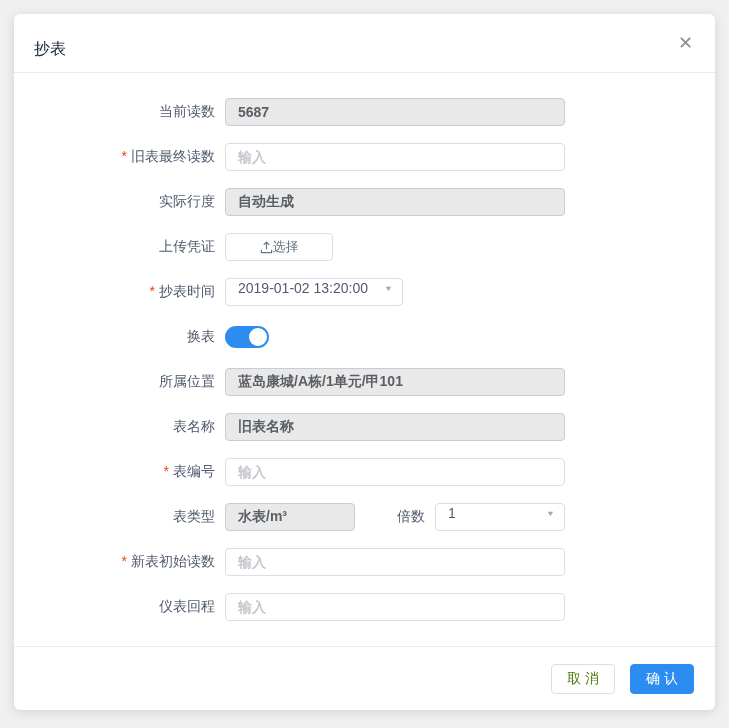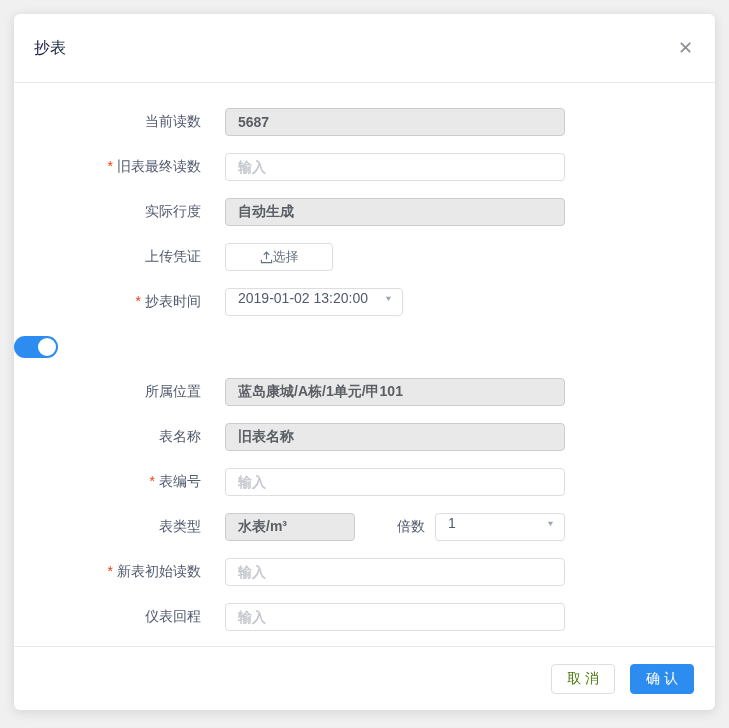--- a/index.html
+++ b/index.html
@@ -2,30 +2,30 @@
 <html><head>
 <meta charset="utf-8">
 <style>
   * { margin:0; padding:0; box-sizing:border-box; }
   html,body { width:729px; height:728px; overflow:hidden;
     font-family:"Liberation Sans","DejaVu Sans",sans-serif; background:#f0f0f0; }
 
   .modal { position:absolute; left:14px; top:14px; width:701px; height:696px;
     background:#fff; border-radius:6px; box-shadow:0 2px 12px rgba(0,0,0,.12); }
 
-  .modal-header { height:69px; display:flex; align-items:center;
-    padding:0 20px; border-bottom:1px solid #e8eaec; position:relative; }
+  .modal-header { height:59px; display:flex; align-items:flex-end;
+    padding:12px 20px; border-bottom:1px solid #e8eaec; position:relative; }
   .modal-title { font-size:16px; color:#17233d; }
   .close-btn { position:absolute; right:22px; top:50%; transform:translateY(-50%);
     font-size:18px; color:#8c9097; cursor:pointer; line-height:1; background:none; border:none; }
 
   .modal-body { padding-top:25px; }
 
   .form-row { display:flex; align-items:center; min-height:28px; margin-bottom:17px; }
-  .form-label { width:211px; padding-right:24px; text-align:right;
+  .form-label { width:211px; padding-right:10px; text-align:right;
     font-size:14px; color:#515a6e; flex-shrink:0; white-space:nowrap; }
   .req { color:#ed4014; margin-right:4px; font-size:14px; }
 
   .ctl { height:28px; border:1px solid #dcdee2; border-radius:4px;
     font-size:14px; color:#515a6e; background:#fff; }
   input.ctl { width:340px; padding:10px 12px; outline:none;font-weight:bold; }
   input.ctl::placeholder { color:#c5c8ce; }
   .ctl.disabled { background:#e9e9e9; border-color:#c9cdd1; color:#5a5f66; cursor:not-allowed; }
   .ctl.narrow { width:130px; }
 
@@ -98,20 +98,21 @@
 
     <div class="form-row">
       <div class="form-label"><span class="req">*</span><span>抄表时间</span></div>
       <div class="ctl select date">
         <span>2019-01-02 13:20:00</span>
         <span class="caret">▼</span>
       </div>
     </div>
 
     <div class="form-row">
+      <div class="form-label">换表</div>
       <button class="switch">
         <span class="knob"></span>
       </button>
     </div>
 
     <div class="form-row">
       <div class="form-label">所属位置</div>
       <input class="ctl disabled" disabled="" value="蓝岛康城/A栋/1单元/甲101" style="">
     </div>
 

